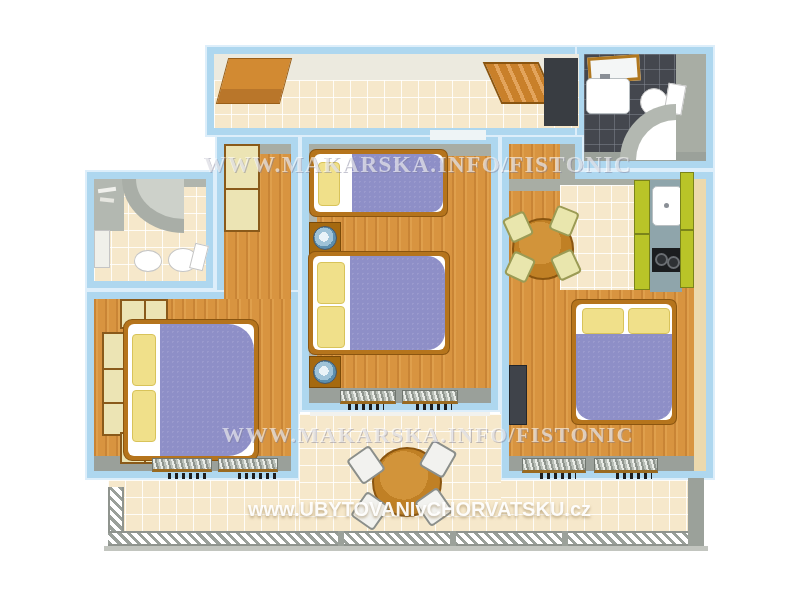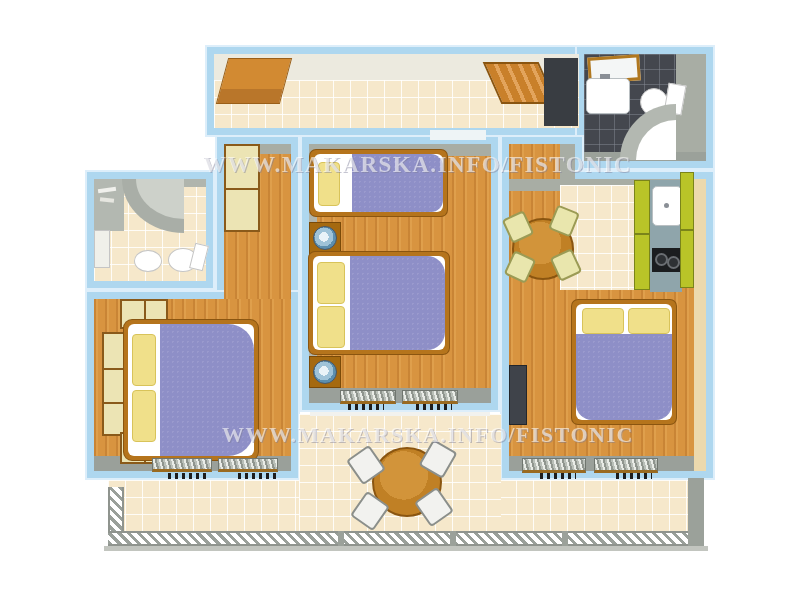--- a/index.html
+++ b/index.html
@@ -192,14 +192,15 @@
   <div class="hatch" style="left:108px;top:487px;width:16px;height:52px;border:none;border-left:2px solid #8f948e;border-right:2px solid #8f948e;"></div>
   <div class="hatch" style="left:108px;top:531px;width:596px;height:15px;"></div>
   <div class="grayband" style="left:338px;top:531px;width:6px;height:15px;background:#9ba19a;"></div>
   <div class="grayband" style="left:450px;top:531px;width:6px;height:15px;background:#9ba19a;"></div>
   <div class="grayband" style="left:562px;top:531px;width:6px;height:15px;background:#9ba19a;"></div>
   <div class="grayband" style="left:688px;top:478px;width:16px;height:68px;background:#9ba19a;"></div>
   <div class="abs" style="left:104px;top:546px;width:604px;height:5px;background:#c2c5bf;"></div>
 
   <div class="wm-serif" style="left:203px;top:152px;font-size:23px;">WWW.MAKARSKA.INFO/FISTONIC</div>
   <div class="wm-serif" style="left:222px;top:422px;font-size:22px;">WWW.MAKARSKA.INFO/FISTONIC</div>
+  <div class="wm-bold" style="left:248px;top:498px;font-size:20px;">www.UBYTOVANIvCHORVATSKU.cz</div>
 
 </div>
 
 </body></html>

